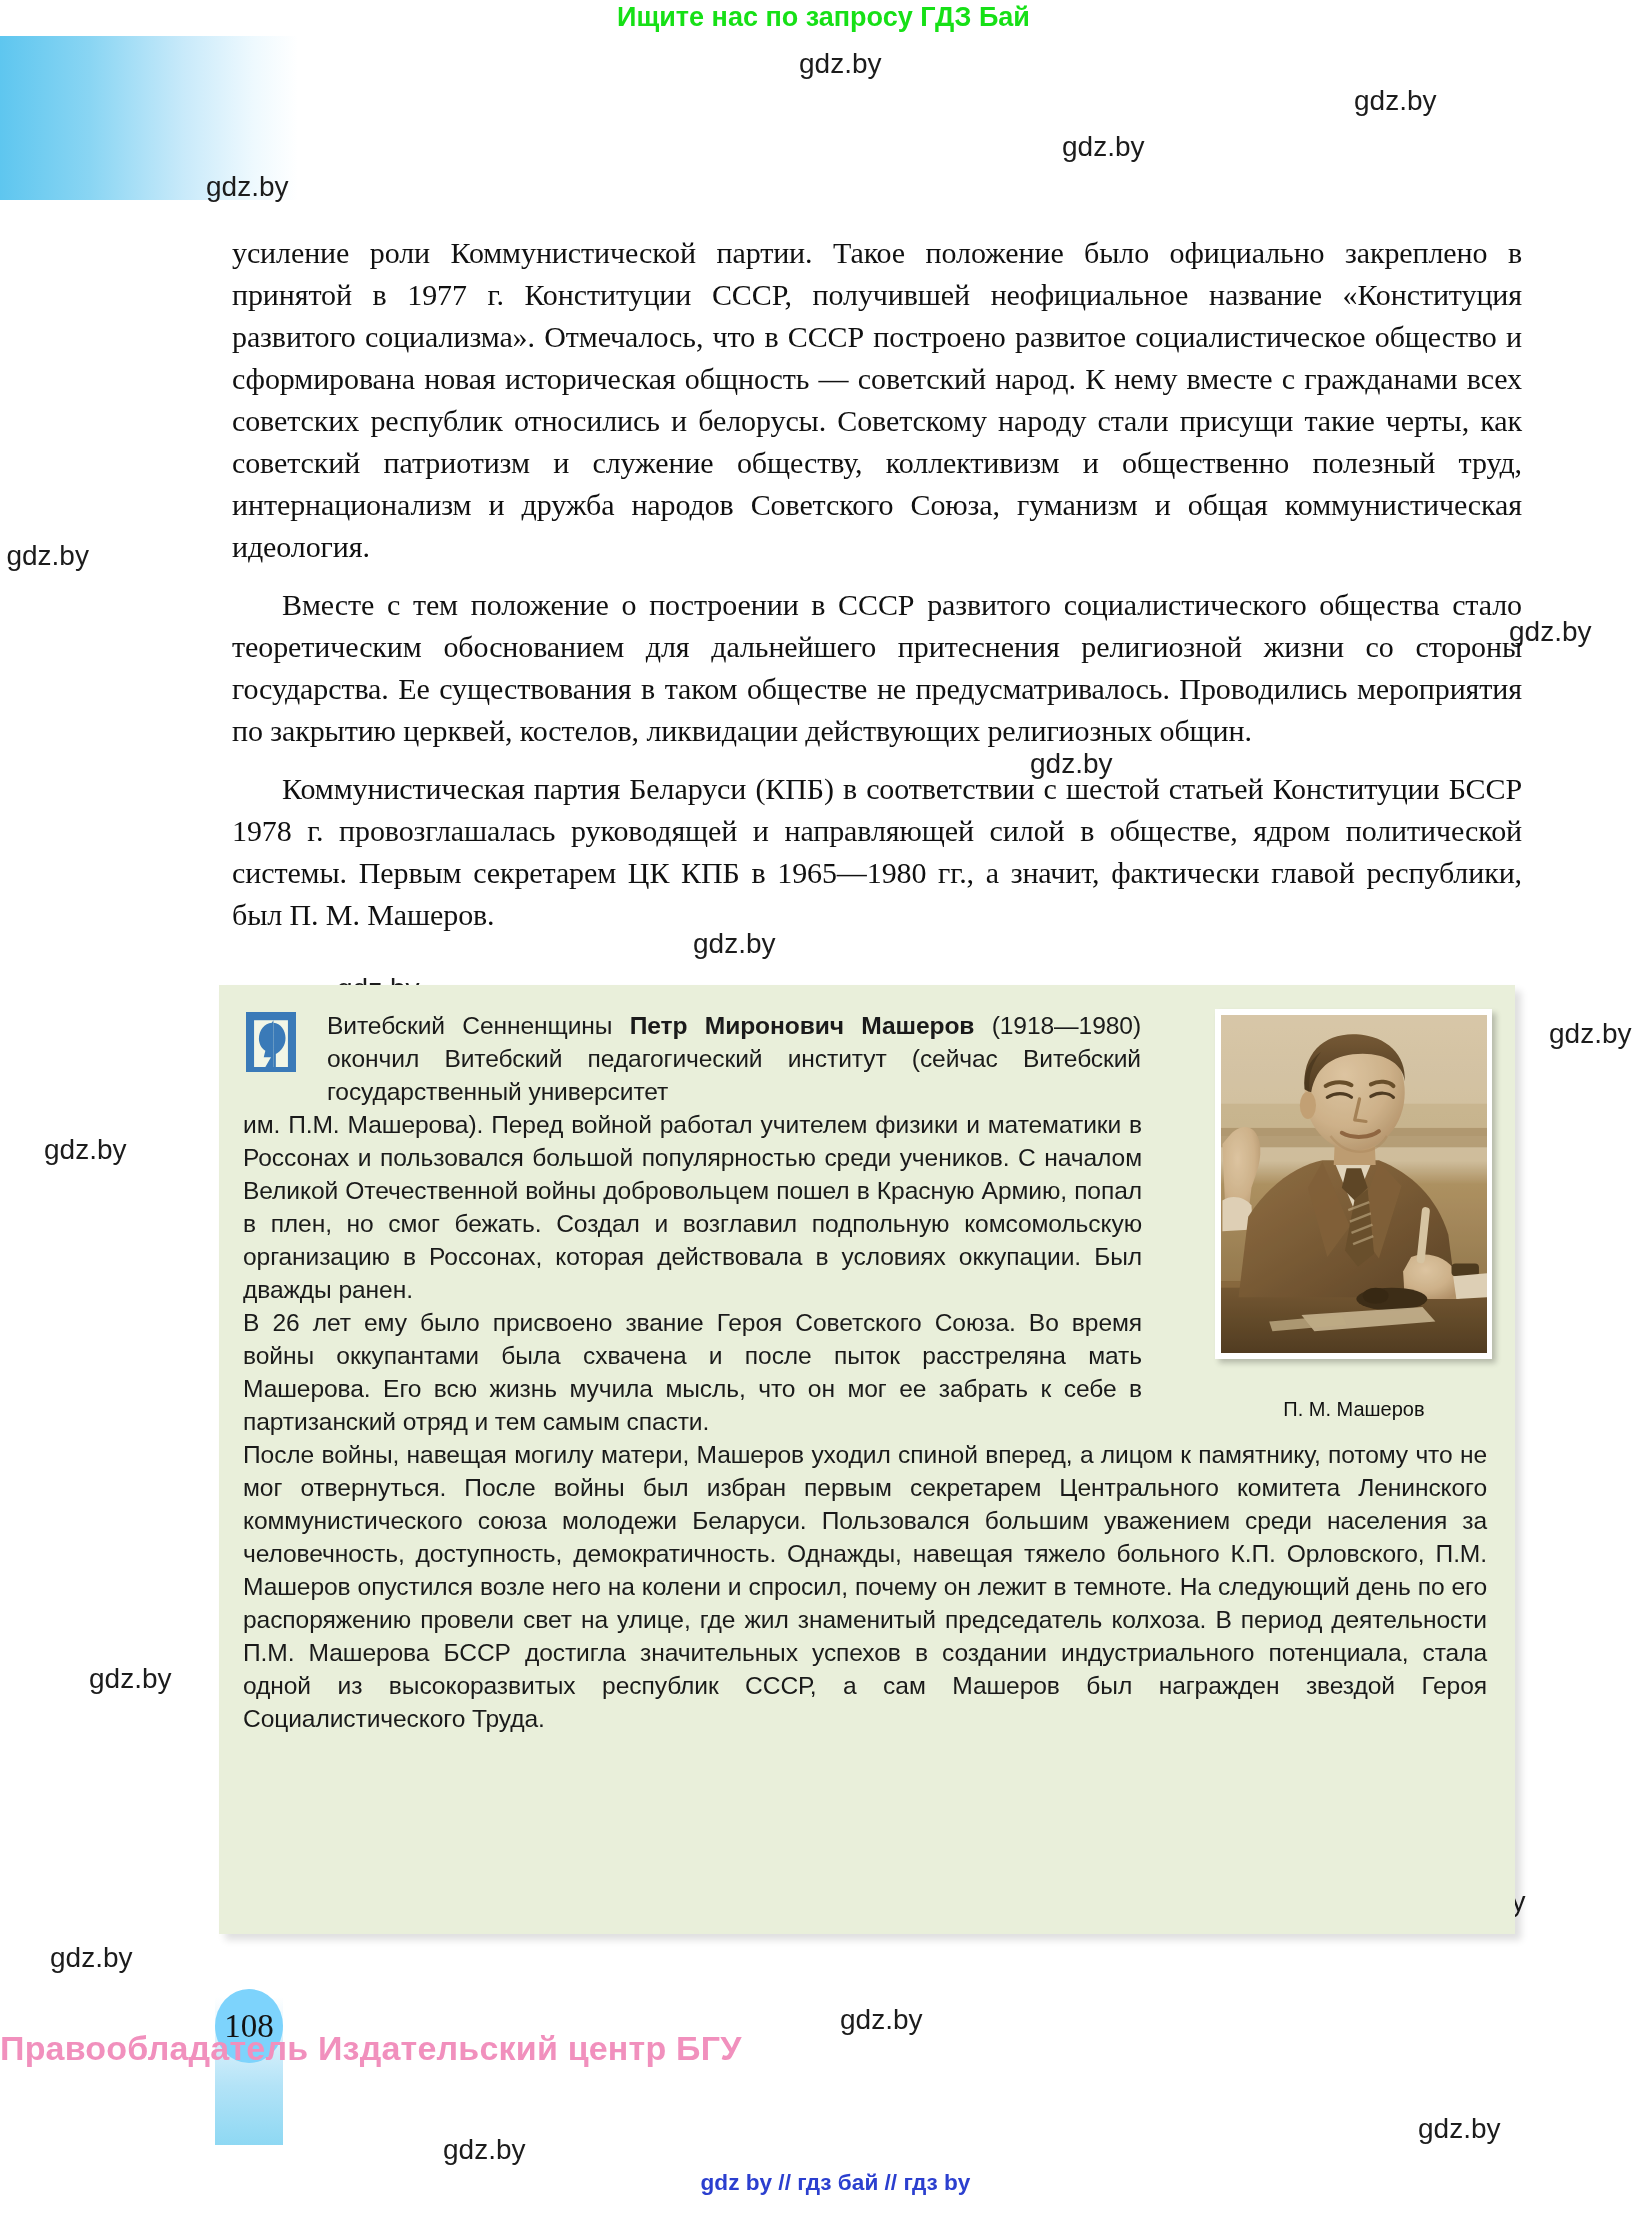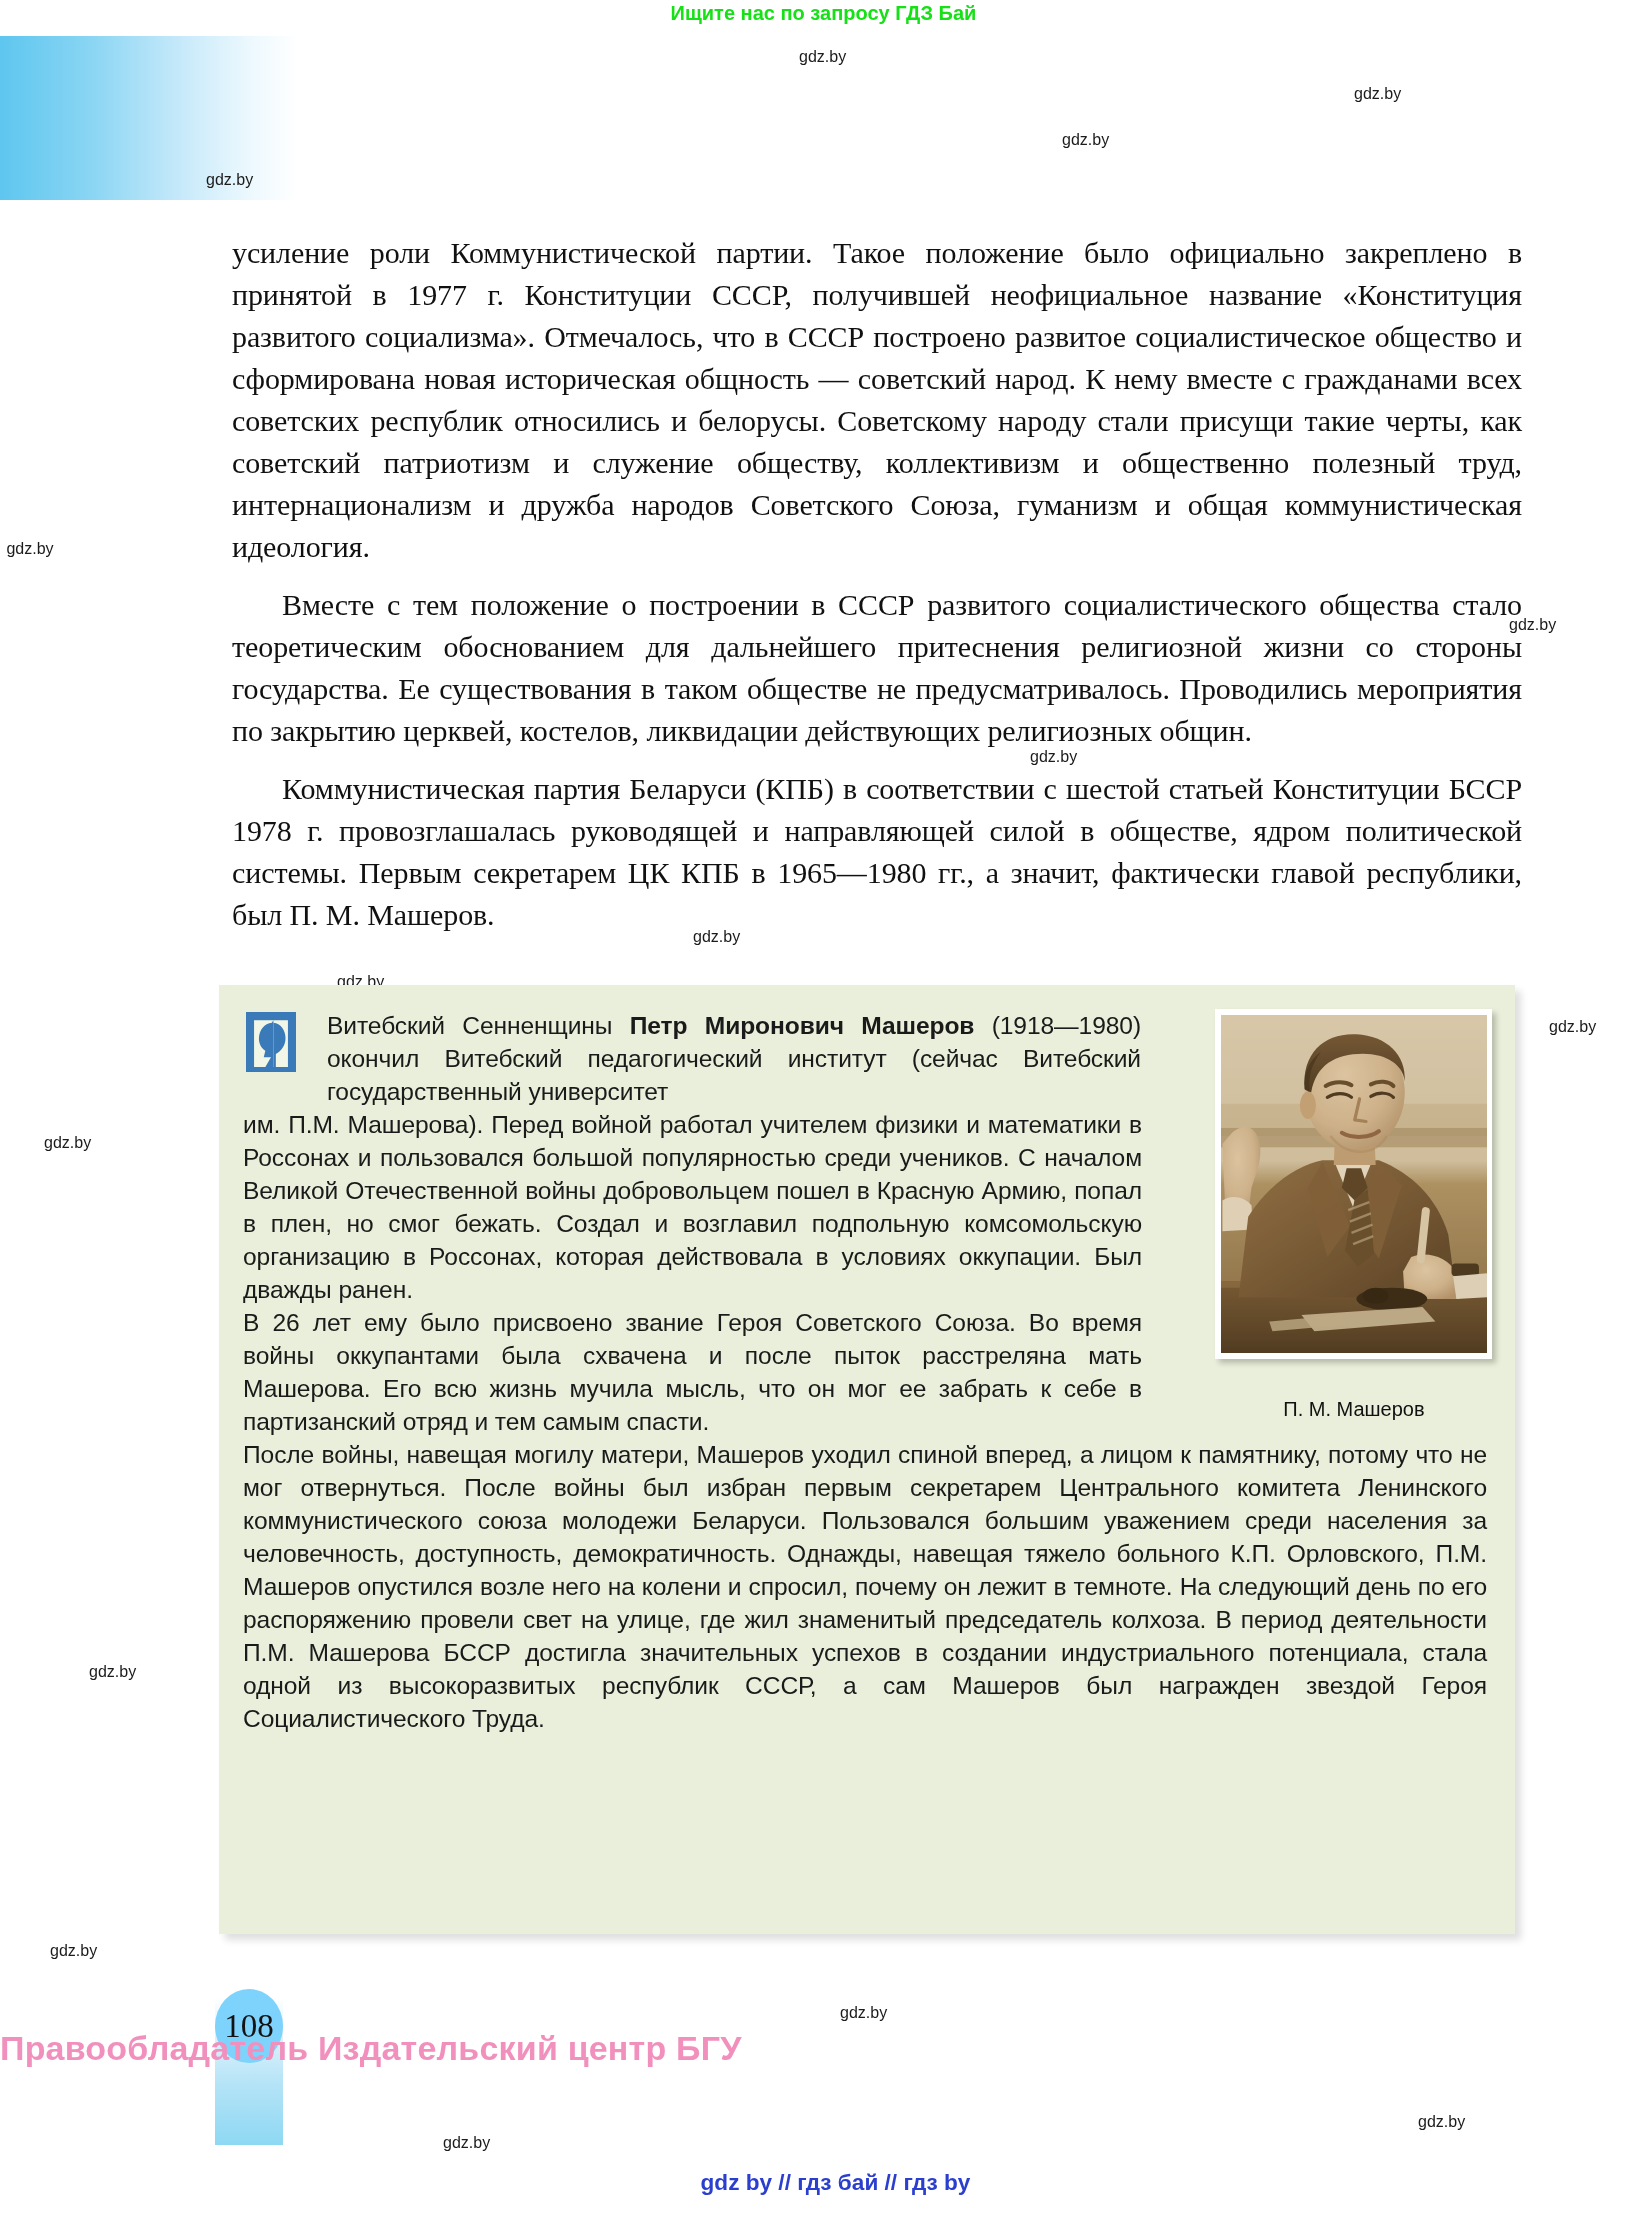--- a/index.html
+++ b/index.html
@@ -27,31 +27,31 @@
   }
 
   
   .promo-banner {
     position: absolute;
     top: 1.6px;
     left: 0;
     width: 1647px;
     text-align: center;
     font-family: "Liberation Sans", sans-serif;
-    font-size: 20px;
+    font-size: 27px;
     font-weight: 700;
     color: #16e016;
     letter-spacing: 0px;
   }
 
   
   .wm {
     position: absolute;
     font-family: "Liberation Sans", sans-serif;
-    font-size: 16px;
+    font-size: 28px;
     color: #1c1c1c;
     white-space: nowrap;
     pointer-events: none;
   }
 
   
   .content {
     position: absolute;
     left: 216px;
     top: 216px;

